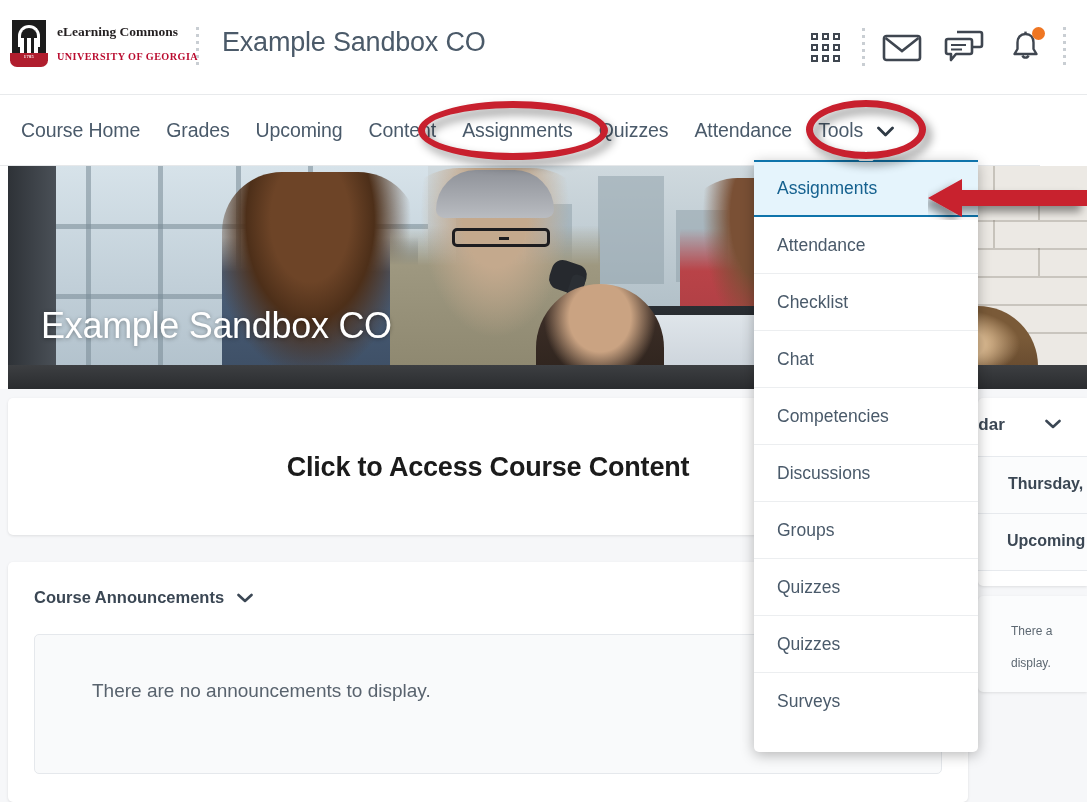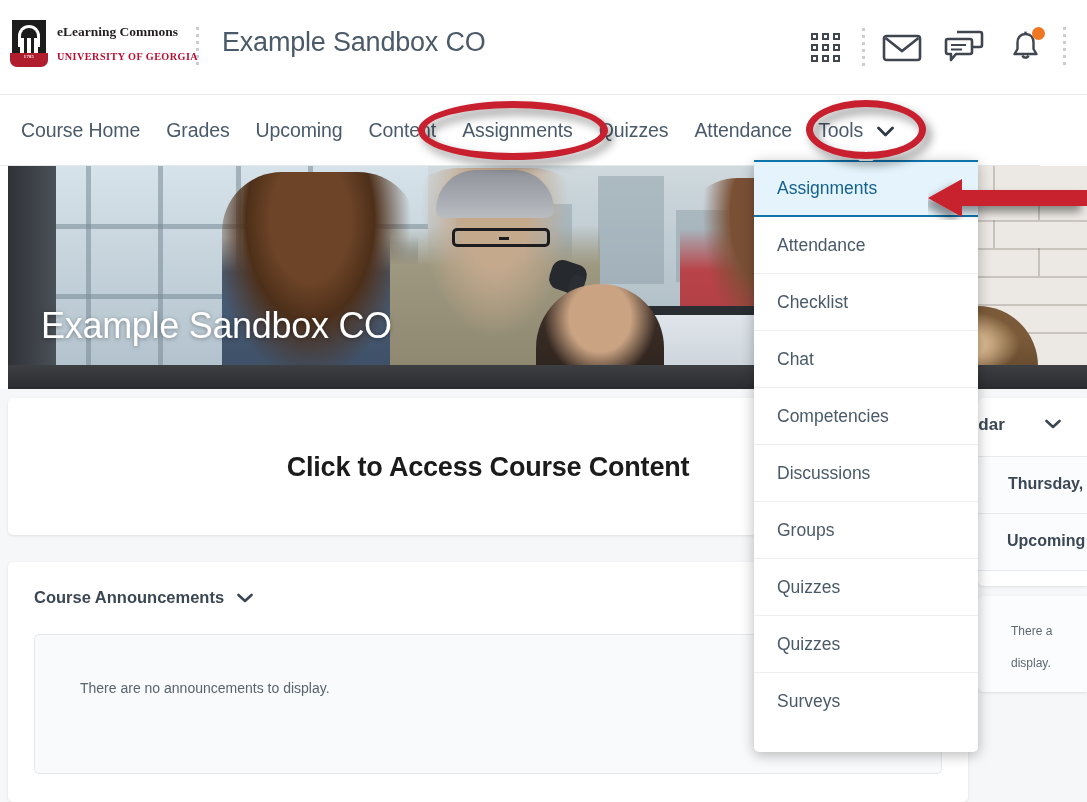--- a/index.html
+++ b/index.html
@@ -211,22 +211,22 @@
   }
   #card-announce { margin-top:27px; height:auto; padding:26px 26px 28px 26px; position:relative; }
   .ann-head { display:flex; align-items:center; gap:13px; }
   .ann-title { font-size:16.5px; font-weight:700; color:#3b4754; }
   .ann-caret { font-size:15px; color:#3b4754; font-weight:bold; line-height:1; }
   .ann-box {
     margin-top:27px; height:140px; background:#f9fafb;
     border:1px solid #e5e8ec; border-radius:5px; position:relative;
   }
   .ann-empty {
-    position:absolute; left:45px; top:45px;
-    font-size:14px; color:#59636e;
+    position:absolute; left:57px; top:45px;
+    font-size:19px; color:#59636e;
   }
 
   
   .side-col { position:absolute; left:978px; top:398px; width:109px; }
   .side-card {
     background:#ffffff; border-radius:5px 0 0 5px;
     box-shadow: 0 1px 3px rgba(0,0,0,.10);
     overflow:hidden;
   }
   #side-cal { height:188px; position:relative; }

